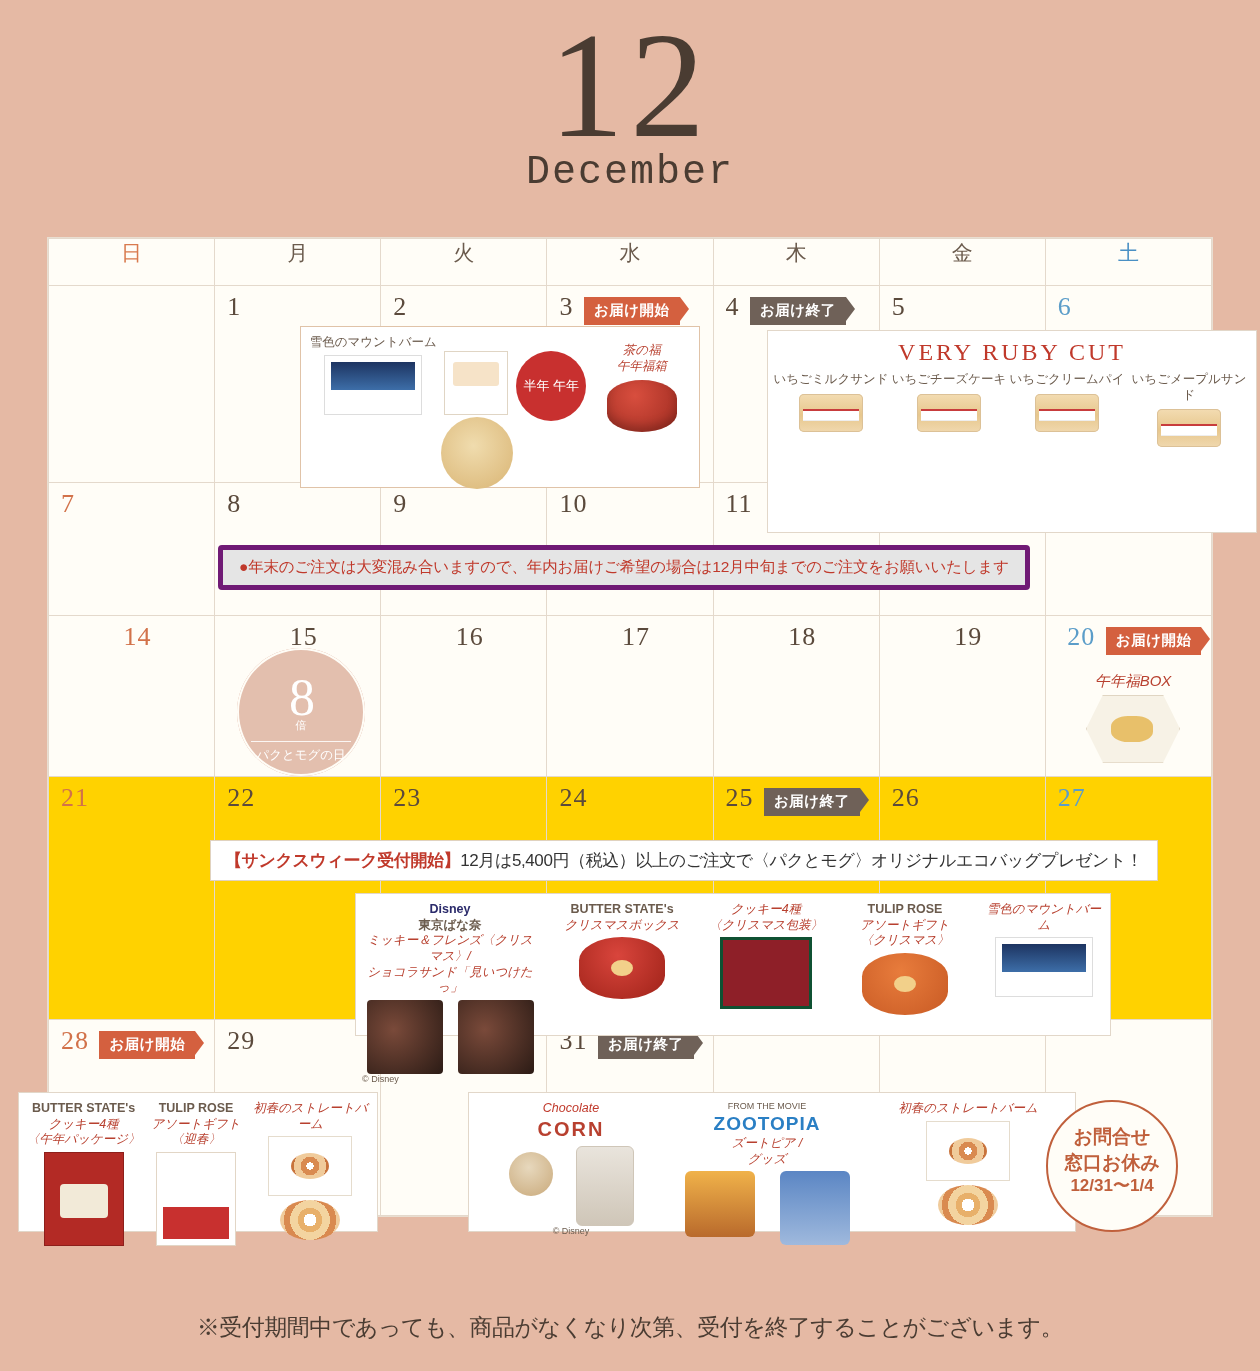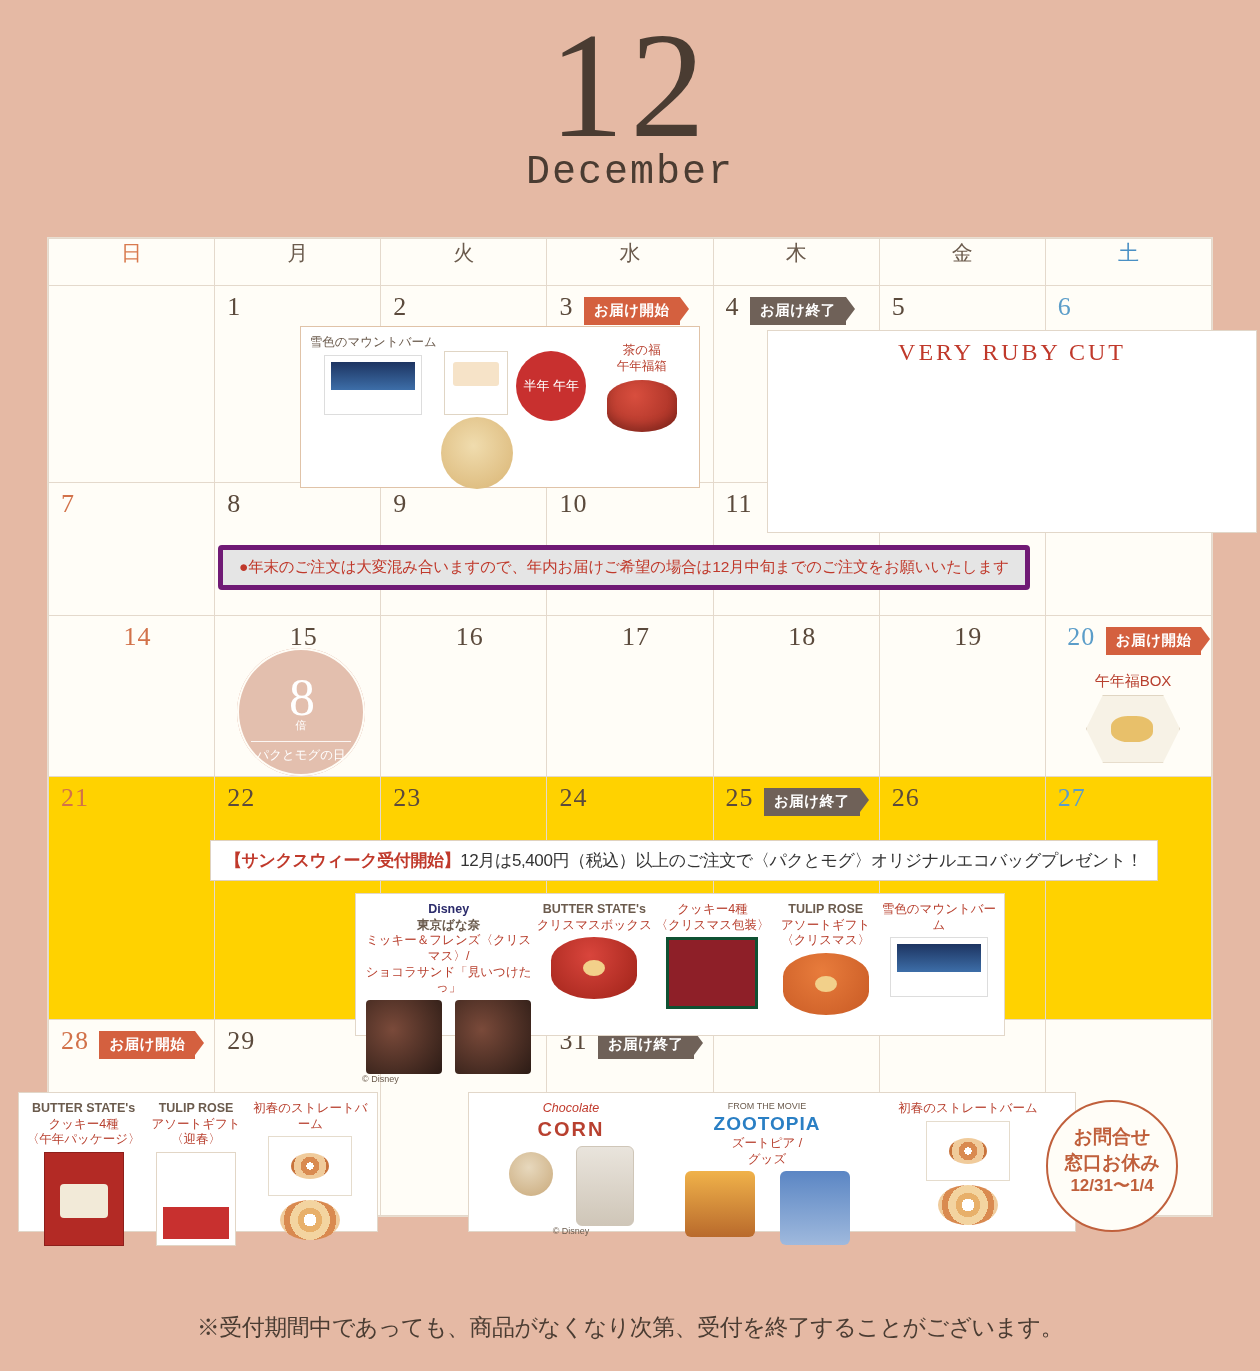--- a/index.html
+++ b/index.html
@@ -193,21 +193,21 @@
     letter-spacing:-0.5px;
   }
 
   
   .prod{
     display:inline-block;
     text-align:center;
     vertical-align:top;
   }
   .plabel{font-size:12.5px;color:#6b5b4d;line-height:1.25;}
-  .plabel.red{color:#b8402f;}
+  .plabel.red{color:#b8402f;font-style:italic;}
   .vrc-title{
     font-family:"Liberation Serif", serif;
     font-size:24px;
     color:#c0392b;
     letter-spacing:3px;
     text-align:center;
   }
   .sand{
     width:64px;height:38px;border-radius:5px;
     background:linear-gradient(#f3dcb2,#e7c78d 55%,#f0d8ae);
@@ -428,40 +428,58 @@
     <div class="prod" style="width:100px;padding-top:8px;">
       <div class="plabel red">茶の福</div>
       <div class="plabel red">午年福箱</div>
       <div class="tin-red"></div>
     </div>
   </div>
 </div>
 
 <div class="panel" style="left:722px;top:330px;width:490px;height:203px;padding:8px 4px;margin-left:45px;">
   <div class="vrc-title">VERY RUBY CUT</div>
+  <div style="display:flex;justify-content:space-around;margin-top:6px;">
+    <div class="prod" style="width:118px;">
+      <div class="plabel">いちごミルクサンド</div>
+      <div style="margin-top:4px;"><span class="sand"></span></div>
+    </div>
+    <div class="prod" style="width:118px;">
+      <div class="plabel">いちごチーズケーキ</div>
+      <div style="margin-top:4px;"><span class="sand"></span></div>
+    </div>
+    <div class="prod" style="width:118px;">
+      <div class="plabel">いちごクリームパイ</div>
+      <div style="margin-top:4px;"><span class="sand"></span></div>
+    </div>
+    <div class="prod" style="width:126px;">
+      <div class="plabel">いちごメープルサンド</div>
+      <div style="margin-top:4px;"><span class="sand"></span></div>
+    </div>
+  </div>
 </div>
 
 <div class="notice" style="left:218px;top:545px;">●年末のご注文は大変混み合いますので、年内お届けご希望の場合は12月中旬までのご注文をお願いいたします</div>
 
 <div class="stamp" style="left:237px;top:648px;">
   <span class="big">8</span>
   <span class="sub">倍</span>
   <span class="line">パクとモグの日</span>
 </div>
 
 <div style="position:absolute;left:1058px;top:672px;width:150px;text-align:center;z-index:6;">
   <div class="plabel red" style="font-size:15px;">午年福BOX</div>
   <div class="hex-box"></div>
 </div>
 
 <div class="thanks" style="left:210px;top:840px;">
   <b>【サンクスウィーク受付開始】</b><span>12月は5,400円（税込）以上のご注文で〈パクとモグ〉オリジナルエコバッグプレゼント！</span>
 </div>
 
-<div class="panel" style="left:355px;top:893px;width:650px;height:143px;padding:8px 6px;">
+<div class="panel" style="left:355px;top:893px;width:756px;height:143px;padding:8px 6px;">
   <div style="display:flex;justify-content:space-between;height:100%;">
     <div class="prod" style="width:176px;">
       <div class="plabel" style="font-weight:bold;color:#2b2b6b;">Disney</div>
       <div class="plabel" style="font-weight:bold;">東京ばな奈</div>
       <div class="plabel red">ミッキー＆フレンズ〈クリスマス〉/</div>
       <div class="plabel red">ショコラサンド「見いつけたっ」</div>
       <div style="display:flex;gap:6px;justify-content:center;">
         <div class="photo-dark" style="width:76px;"></div>
         <div class="photo-dark" style="width:76px;"></div>
       </div>

